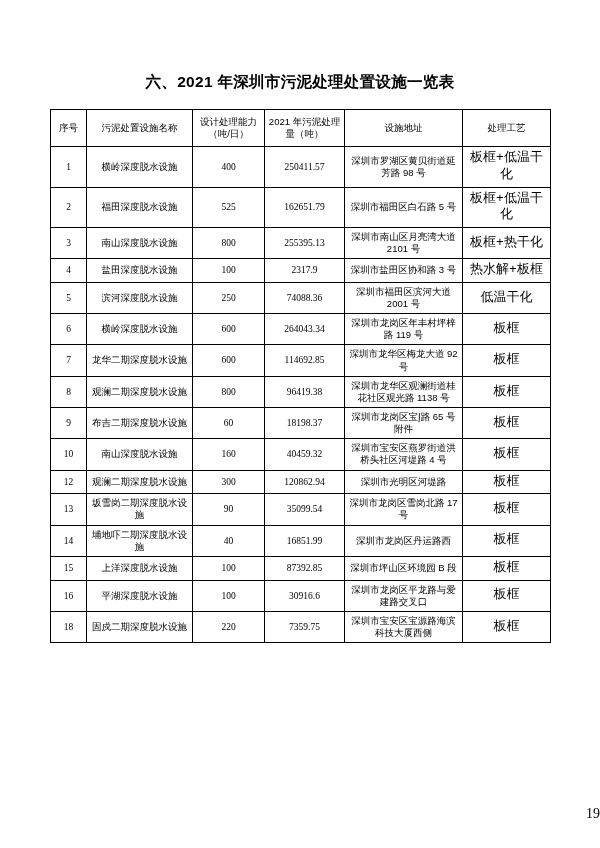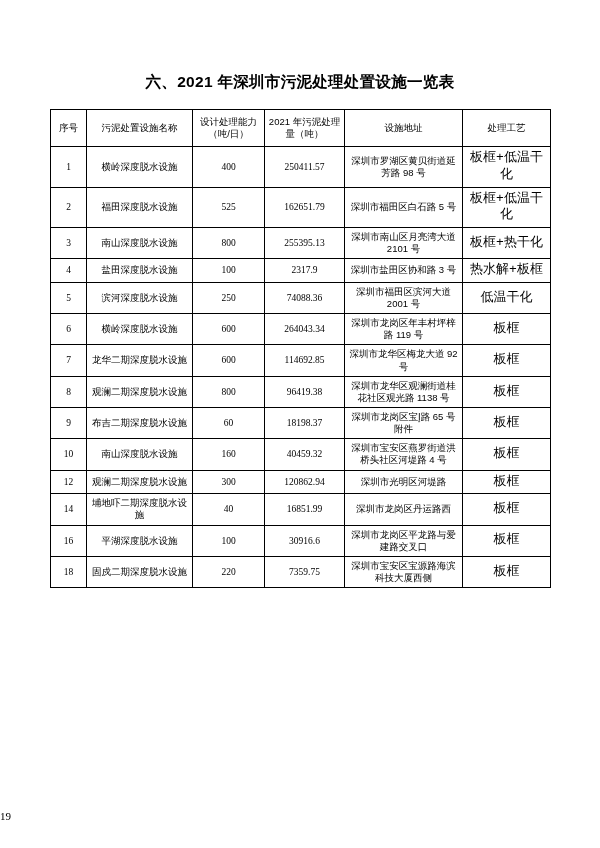--- a/index.html
+++ b/index.html
@@ -73,22 +73,22 @@
   }
   td.cell-proc {
     font-family: Liberation Mono, monospace;
     font-size: 13px;
   }
   .page-number {
     position: absolute;
     left: 0;
     right: 0;
     bottom: 26px;
-    text-align: left;
-    font-size: 11px;
+    text-align: right;
+    font-size: 14px;
     font-family: "Liberation Serif", "DejaVu Serif", serif;
   }
 </style>
 </head>
 <body>
 
 <div class="page">
 
   <h1 class="doc-title">六、2021 年深圳市污泥处理处置设施一览表</h1>
 
@@ -195,28 +195,44 @@
         </tr>
         <tr>
           <td class="cell-num">12</td>
           <td class="cell-name">观澜二期深度脱水设施</td>
           <td class="cell-num">300</td>
           <td class="cell-num">120862.94</td>
           <td class="cell-addr">深圳市光明区河堤路</td>
           <td class="cell-proc">板框</td>
         </tr>
         <tr>
+          <td class="cell-num">13</td>
+          <td class="cell-name">坂雪岗二期深度脱水设施</td>
+          <td class="cell-num">90</td>
+          <td class="cell-num">35099.54</td>
+          <td class="cell-addr">深圳市龙岗区雪岗北路 17 号</td>
+          <td class="cell-proc">板框</td>
+        </tr>
+        <tr>
           <td class="cell-num">14</td>
           <td class="cell-name">埔地吓二期深度脱水设施</td>
           <td class="cell-num">40</td>
           <td class="cell-num">16851.99</td>
           <td class="cell-addr">深圳市龙岗区丹运路西</td>
           <td class="cell-proc">板框</td>
         </tr>
         <tr>
+          <td class="cell-num">15</td>
+          <td class="cell-name">上洋深度脱水设施</td>
+          <td class="cell-num">100</td>
+          <td class="cell-num">87392.85</td>
+          <td class="cell-addr">深圳市坪山区环境园 B 段</td>
+          <td class="cell-proc">板框</td>
+        </tr>
+        <tr>
           <td class="cell-num">16</td>
           <td class="cell-name">平湖深度脱水设施</td>
           <td class="cell-num">100</td>
           <td class="cell-num">30916.6</td>
           <td class="cell-addr">深圳市龙岗区平龙路与爱建路交叉口</td>
           <td class="cell-proc">板框</td>
         </tr>
         <tr>
           <td class="cell-num">18</td>
           <td class="cell-name">固戍二期深度脱水设施</td>

